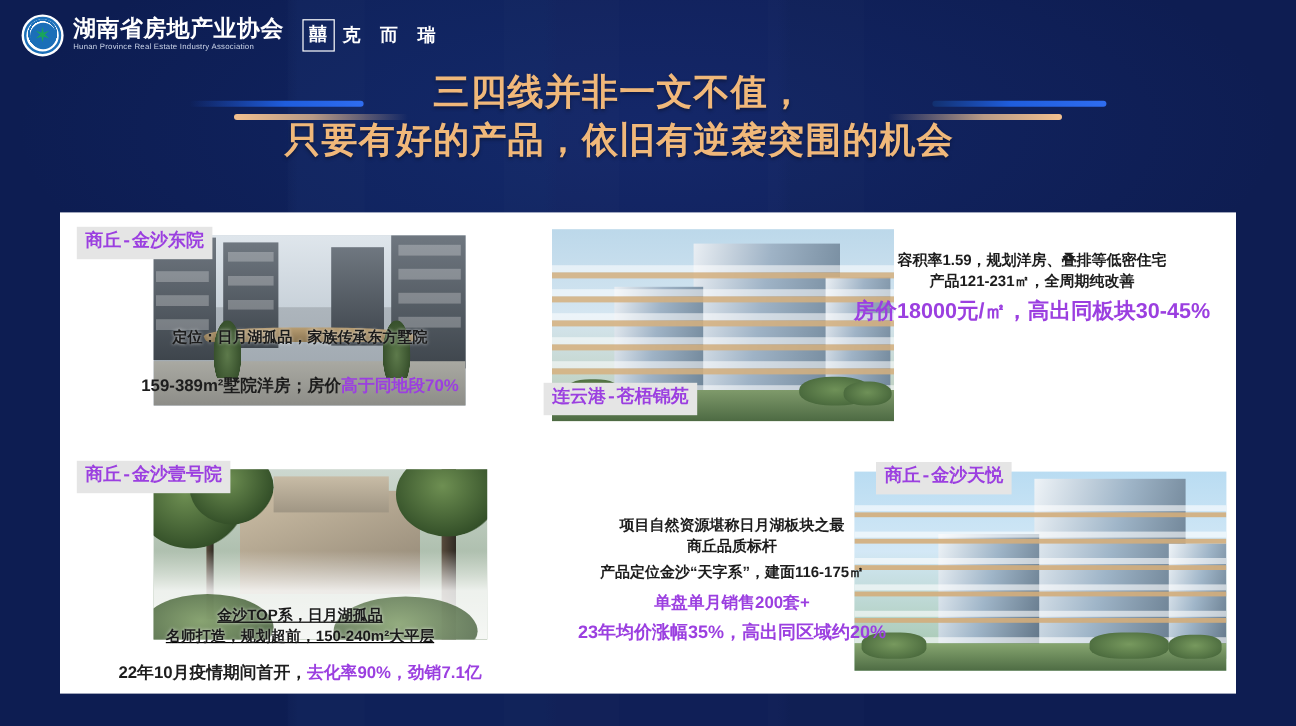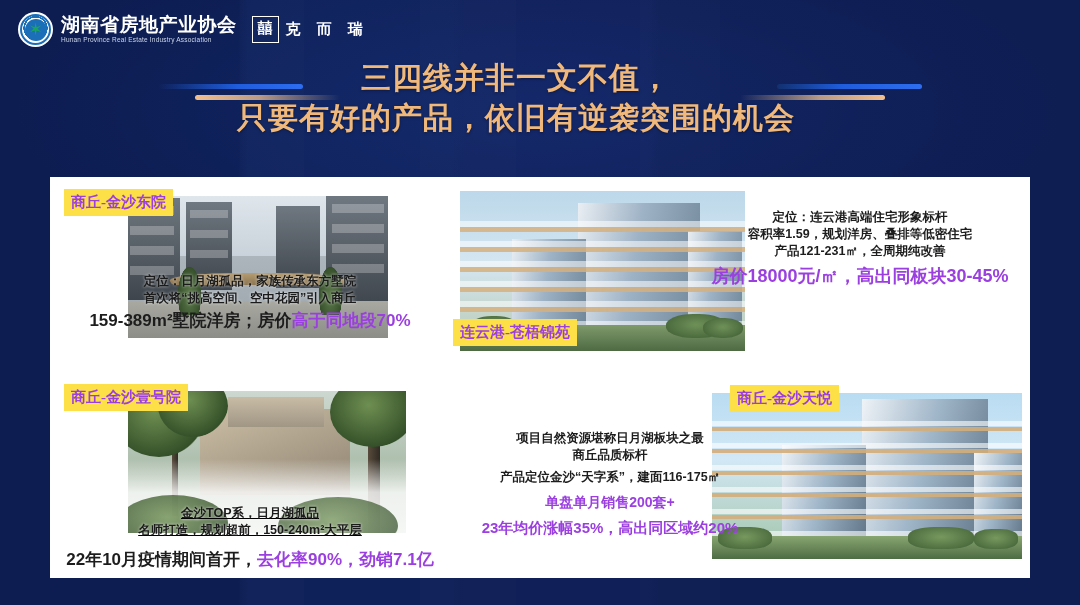--- a/index.html
+++ b/index.html
@@ -82,32 +82,32 @@
 
   
   #content-card{
     position:absolute;left:50px;top:177px;width:980px;height:401px;
     background:#ffffff;
   }
 
   
   .photo{position:absolute;overflow:hidden;background:#b9c2cc;}
   .label{
-    position:absolute;background:#fde047;color:#9b3fe0;
+    position:absolute;background:#e5e5e5;color:#9b3fe0;
     font-size:15px;font-weight:700;line-height:22px;
     padding:2px 7px 3px 7px;white-space:nowrap;z-index:5;
-    font-family:Liberation Serif, serif;
+    font-family:Liberation Mono, monospace;
   }
   .cap{
     position:absolute;text-align:center;white-space:nowrap;
     font-family:"Liberation Sans","DejaVu Sans",sans-serif;
   }
   .cap-line{line-height:17px;font-size:12.5px;color:#1d1d1d;font-weight:700;}
   .cap-line.on-photo{color:#1b1b1b;text-shadow:0 0 3px rgba(255,255,255,.75);}
-  .big{font-size:17px;line-height:24px;font-weight:700;color:#1d1d1d;}
+  .big{font-size:14px;line-height:24px;font-weight:700;color:#1d1d1d;}
   .hl{color:#9b3fe0;}
   .purple-line{color:#9b3fe0;font-weight:700;}
 
   
   .ph-a{
     background:
       linear-gradient(180deg,#cfd7de 0%,#c3cbd3 38%,#aeb6bd 39%,#9aa3ab 100%);
   }
   .ph-a .sky{position:absolute;left:0;right:0;top:0;height:42%;
     background:linear-gradient(180deg,#dfe6ec,#c9d2da);}
@@ -205,21 +205,20 @@
       <div class="blk" style="right:68px;top:10px;width:44px;height:58%;"></div>
       <div class="roof"></div>
       <div class="water"></div>
       <div class="tree" style="left:50px;"></div>
       <div class="tree" style="right:46px;"></div>
     </div>
     <div class="label" style="left:14px;top:12px;">商丘-金沙东院</div>
 
     <div class="cap" style="left:0;top:96px;width:400px;">
       <div class="cap-line on-photo">定位：日月湖孤品，家族传承东方墅院</div>
-      <div class="cap-line on-photo">首次将“挑高空间、空中花园”引入商丘</div>
     </div>
 
     <div class="cap" style="left:0;top:132px;width:400px;">
       <div class="big">
         <span>159-389m²墅院洋房；房价</span><span class="hl">高于同地段70%</span>
       </div>
     </div>
 
     <div class="photo ph-b" style="left:410px;top:14px;width:285px;height:160px;">
       <div class="tower" style="left:118px;top:12px;width:122px;height:138px;"></div>
@@ -237,21 +236,20 @@
         <div class="gold" style="top:116px;"></div>
       <div class="slab" style="top:130px;"></div>
       <div class="ground"></div>
       <div class="bush" style="left:10px;width:48px;height:22px;"></div>
       <div class="bush" style="left:206px;width:60px;height:24px;"></div>
       <div class="bush" style="right:2px;width:40px;height:20px;"></div>
     </div>
     <div class="label" style="left:403px;top:142px;">连云港-苍梧锦苑</div>
 
     <div class="cap" style="left:640px;top:32px;width:340px;">
-      <div class="cap-line">定位：连云港高端住宅形象标杆</div>
       <div class="cap-line">容积率1.59，规划洋房、叠排等低密住宅</div>
       <div class="cap-line">产品121-231㎡，全周期纯改善</div>
       <div class="big hl" style="margin-top:4px;font-size:18px;">房价18000元/㎡，高出同板块30-45%</div>
     </div>
 
     <div class="photo ph-c" style="left:78px;top:214px;width:278px;height:142px;">
       <div class="house" style="left:72px;top:18px;width:150px;height:86px;"></div>
       <div class="house" style="left:100px;top:6px;width:96px;height:30px;background:linear-gradient(180deg,#c8bca6,#a09684);"></div>
       <div class="trunk" style="right:26px;top:0;width:12px;height:100%;"></div>
       <div class="trunk" style="left:44px;top:40px;width:6px;height:60%;"></div>

